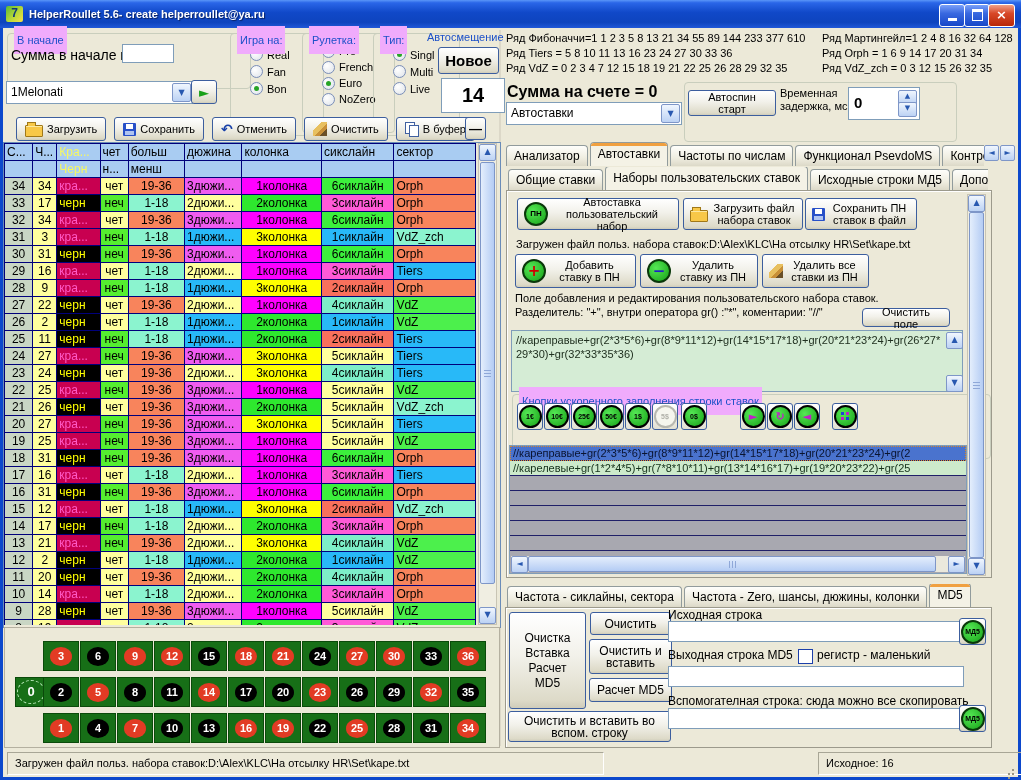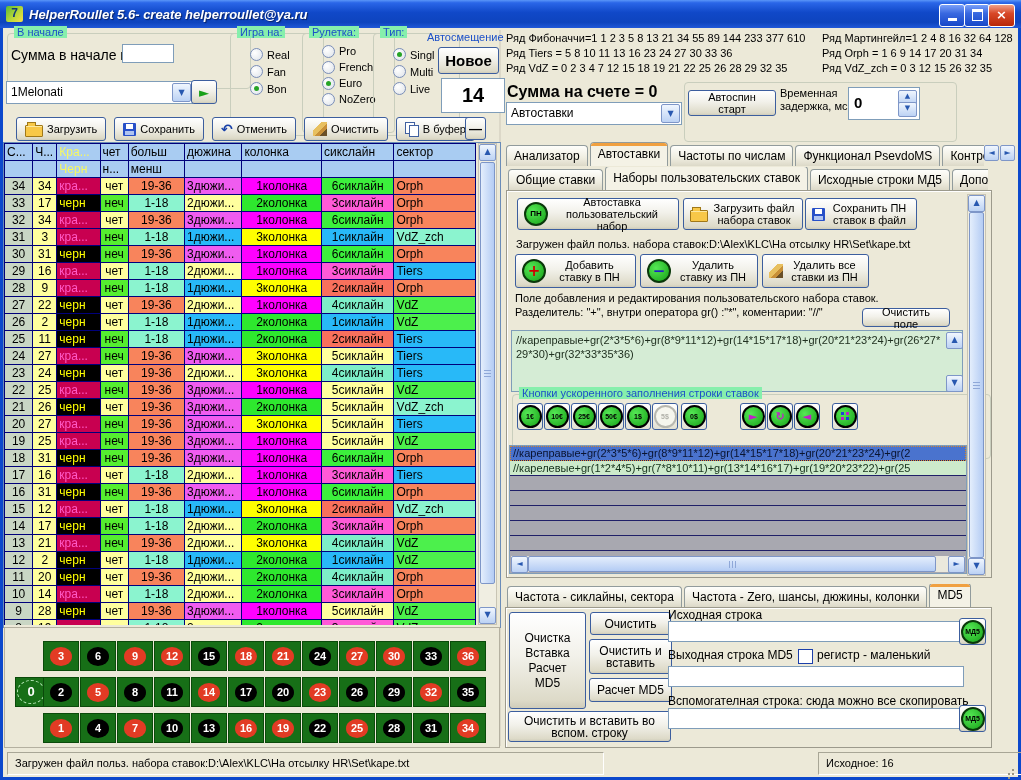--- a/index.html
+++ b/index.html
@@ -6,34 +6,34 @@
   .window{position:relative;width:1021px;height:780px;background:#0C48CC;font-family:"Liberation Sans",sans-serif;overflow:hidden;}
   .a{position:absolute;}
   .body{position:absolute;left:3px;top:28px;width:1015px;height:749px;background:#ECE9D8;}
   
   .titlebar{position:absolute;left:0;top:0;width:1021px;height:28px;
     background:linear-gradient(180deg,#5A96F8 0%,#2A66E8 10%,#1048C8 45%,#0E44BE 80%,#2058D8 100%);
     display:flex;align-items:center;}
   .appicon{width:17px;height:16px;margin-left:6px;border-radius:2px;
     background:linear-gradient(135deg,#58B838 0%,#B8D838 55%,#F8E048 100%);
     color:#103878;font:bold 12px/15px "Liberation Sans",sans-serif;text-align:center;}
-  .title{color:#FFF;font-weight:bold;font-size:13px;margin-left:6px;text-shadow:1px 1px 1px #082060;font-style:italic;}
+  .title{color:#FFF;font-weight:bold;font-size:11px;margin-left:6px;text-shadow:1px 1px 1px #082060;}
   .wbtn{position:absolute;top:4px;width:24px;height:21px;border:1px solid #FFF;border-radius:3px;
     color:#FFF;text-align:center;font:bold 13px/19px "DejaVu Sans",sans-serif;}
   .btn-min,.btn-max{background:linear-gradient(#7AA0F8,#3868E0 40%,#1848C8);}
   .btn-close{background:linear-gradient(#F0A088,#D84828 40%,#B82808);}
   .btn-min{left:939px;}.btn-max{left:964px;}.btn-close{left:988px;width:25px;}
   .minbar{display:block;margin:13px auto 0;width:9px;height:3px;background:#FFF;}
   .maxbox{display:block;margin:4px auto;width:9px;height:8px;border:1px solid #FFF;border-top:3px solid #FFF;}
   
   .btn{background:linear-gradient(180deg,#FFFFFF,#F2F1EA 45%,#DDDAC8 92%,#CFCCBA);
     border:1px solid #3C5E9E;border-radius:3px;font:11px/12px "Liberation Sans",sans-serif;color:#000;
     display:flex;align-items:center;justify-content:center;gap:4px;text-align:center;white-space:normal;}
   .grp{border:1px solid #C9CEBD;border-radius:4px;}
-  .legend{position:absolute;top:-8px;left:6px;background:#86efac;color:#1C50C8;font-size:11px;padding:0 3px;white-space:nowrap;}
+  .legend{position:absolute;top:-8px;left:6px;background:#f0abfc;color:#1C50C8;font-size:11px;padding:8px 3px;white-space:nowrap;}
   .bluetext{color:#1C50C8;font-size:11px;}
   .radio-row{display:flex;align-items:center;gap:4px;height:17px;padding-left:7px;font-size:11px;}
   .radio{width:11px;height:11px;border:1px solid #7A8EB8;border-radius:50%;background:radial-gradient(circle at 35% 35%,#FFF,#DDE2E8);flex:0 0 11px;}
   .radio.checked::after{content:"";display:block;width:5px;height:5px;margin:3px;background:#27A427;border-radius:50%;}
   .field{background:#FFF;border:1px solid #7F9DB9;font:12px/18px "Liberation Sans",sans-serif;padding:0 3px;}
   .combo{background:#FFF;border:1px solid #7F9DB9;font:12px/20px "Liberation Sans",sans-serif;padding-left:4px;}
   .drop{position:absolute;right:1px;top:1px;bottom:1px;width:17px;
     background:linear-gradient(#F0F6FE,#BCD2F4);border:1px solid #7E96C8;border-radius:2px;
     color:#2858B0;text-align:center;font:8px/18px "DejaVu Sans",sans-serif;}
   .cb{width:13px;height:13px;background:#FFF;border:1px solid #1C3FAA;display:inline-block;}

